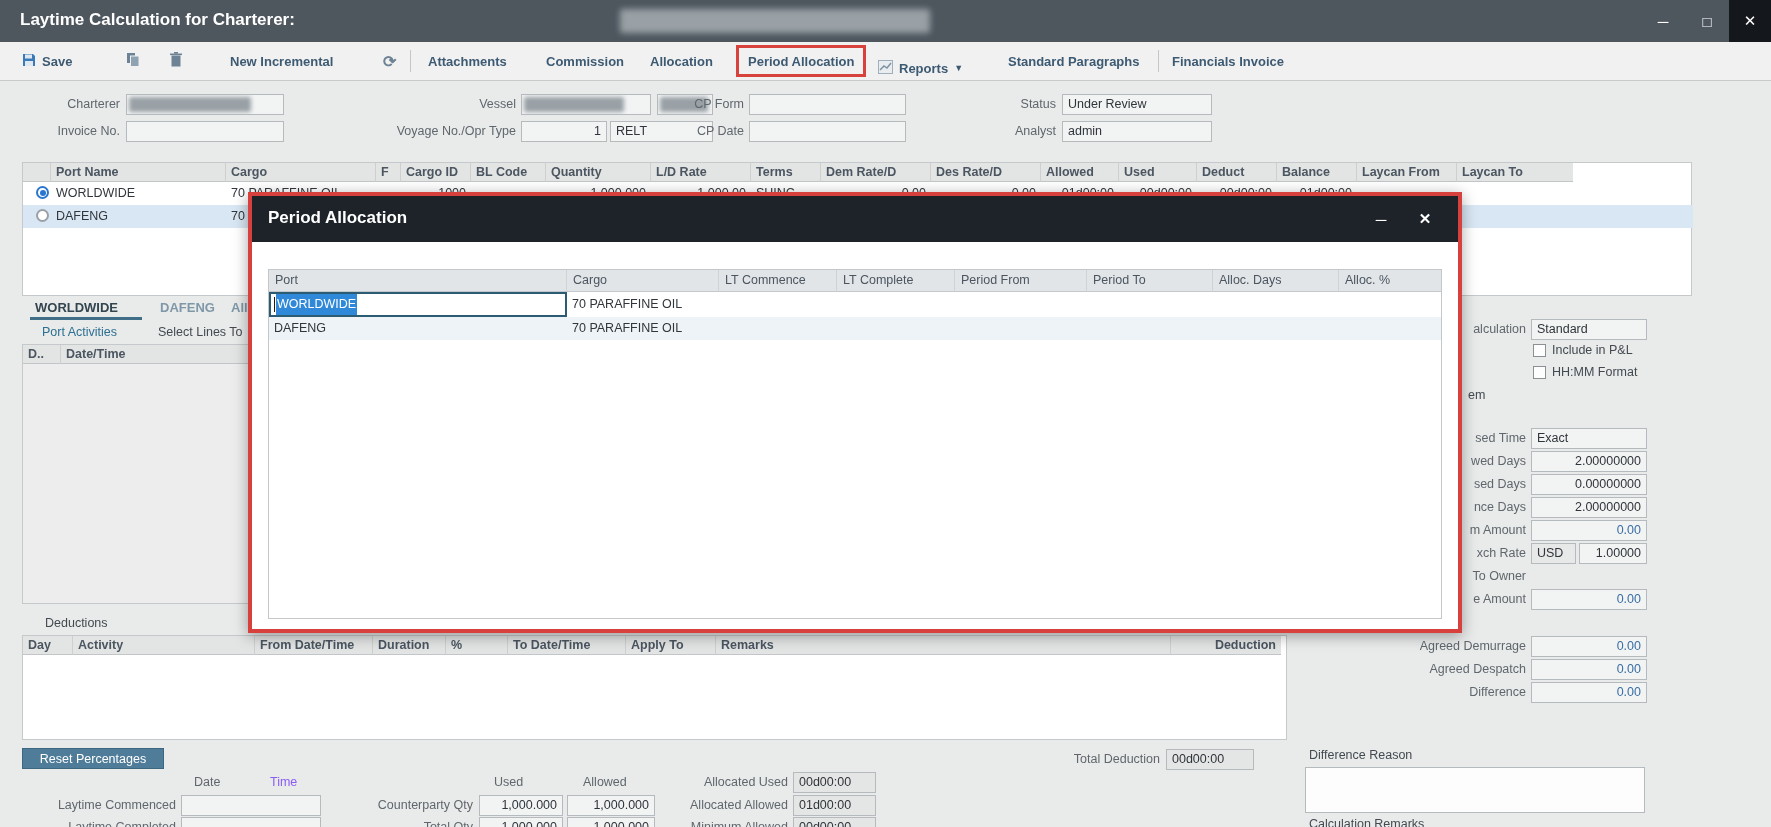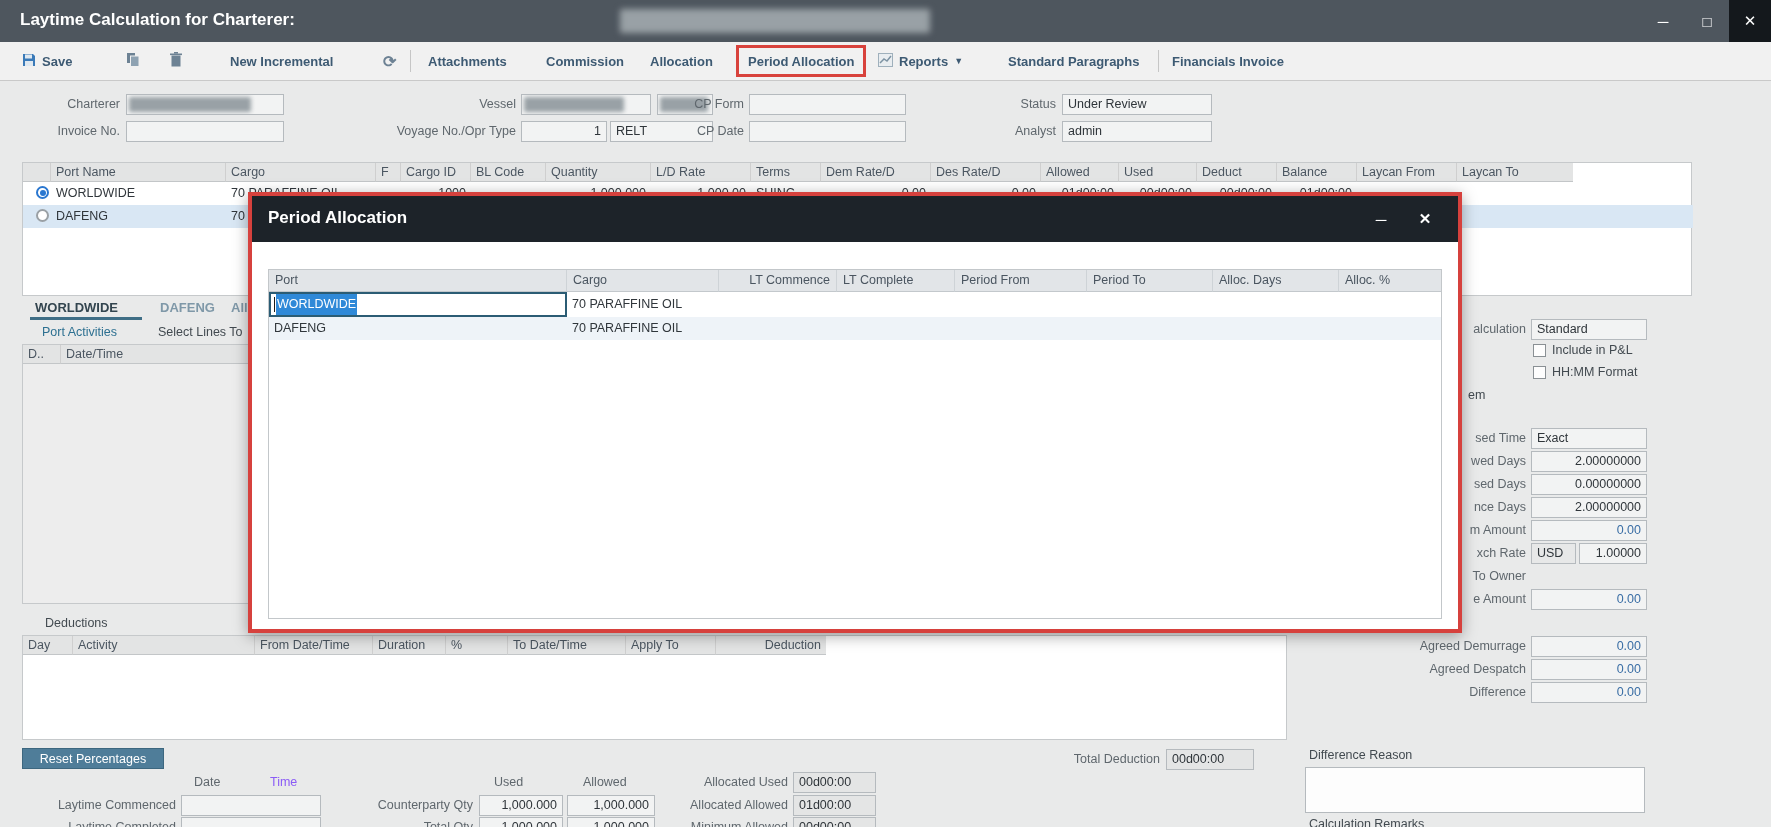--- a/index.html
+++ b/index.html
@@ -24,21 +24,21 @@
   .icn{display:inline-block;}
   
   .lbl{position:absolute;color:#5f676d;text-align:right;white-space:nowrap;}
   .inp{position:absolute;height:21px;background:#f2f3f3;border:1px solid #b5babe;
        box-sizing:border-box;line-height:19px;padding:0 5px;color:#2f353a;overflow:hidden;}
   .inp.num{text-align:right;}
   
   .gridbox{position:absolute;background:#ffffff;border:1px solid #c6c9cb;box-sizing:border-box;}
   .ghrow{display:flex;}
   .gh{background:#e3e4e4;border-right:1px solid #cfcfcf;border-bottom:1px solid #c3c6c8;
-      color:#4b5661;padding:2px 5px;box-sizing:border-box;white-space:nowrap;overflow:hidden;height:19px;}
+      color:#4b5661;padding:2px 5px;box-sizing:border-box;white-space:nowrap;overflow:hidden;height:19px;font-weight:bold;}
   .grow{display:flex;position:absolute;left:0;height:23px;line-height:23px;}
   .gc{padding:0 5px;box-sizing:border-box;white-space:nowrap;overflow:hidden;}
   .gc.num{text-align:right;}
   .radio{width:13px;height:13px;border-radius:50%;border:2px solid #9aa0a5;box-sizing:border-box;
          background:#fff;margin:4px 0 0 8px;position:relative;}
   .radio.sel{border-color:#2a77d0;}
   .radio.sel::after{content:'';position:absolute;inset:1.5px;background:#2a77d0;border-radius:50%;}
   
   .tab{position:absolute;top:300px;font-size:13px;font-weight:bold;color:#7f98a8;cursor:default;white-space:nowrap;}
   .tab.active{color:#33454f;}
@@ -119,21 +119,21 @@
     </div>
     <div class="titem" style="left:546px;">
       <span>Commission</span>
     </div>
     <div class="titem" style="left:650px;">
       <span>Allocation</span>
     </div>
     <div class="redbox" style="left:736px;">
       <span>Period Allocation</span>
     </div>
-    <div class="titem" style="left:878px;">
+    <div class="titem" style="left:878px;margin-top:7px;">
       <span class="icn">
         <svg width="15" height="14" viewBox="0 0 15 14">
             <rect x="0.5" y="0.5" width="14" height="13" fill="#e9edf0" stroke="#9fb0bc"></rect>
             <polyline points="2,10 6,6 9,8 13,3" fill="none" stroke="#7d93a3" stroke-width="1.5"></polyline>
           </svg>
       </span>
       <span>Reports</span>
       <span style="font-size:9px;">▼</span>
     </div>
     <div class="titem" style="left:1008px;">
@@ -287,20 +287,21 @@
   <div class="seclbl" style="left:45px;top:616px;">Deductions</div>
   <div class="gridbox" style="left:22px;top:635px;width:1265px;height:105px;">
     <div class="ghrow">
       <div class="gh" style="width:50px;">Day</div>
       <div class="gh" style="width:182px;">Activity</div>
       <div class="gh" style="width:118px;">From Date/Time</div>
       <div class="gh" style="width:73px;">Duration</div>
       <div class="gh" style="width:62px;">%</div>
       <div class="gh" style="width:118px;">To Date/Time</div>
       <div class="gh" style="width:90px;">Apply To</div>
+      <div class="gh" style="width:455px;">Remarks</div>
       <div class="gh" style="width:110px;border-right:none;text-align:right;">Deduction</div>
     </div>
   </div>
 
   <div class="lbl" style="left:1040px;top:752px;width:120px;">Total Deduction</div>
   <div class="inp" style="left:1166px;top:749px;width:88px;background:#e4e5e5;">00d00:00</div>
 
   <div class="btn" style="left:22px;top:748px;width:142px;height:21px;line-height:20px;">Reset Percentages</div>
 
   <div class="seclbl" style="left:194px;top:775px;color:#5f676d;">Date</div>
@@ -329,21 +330,21 @@
   <div class="modal">
     <div class="modal-head">
       <span class="modal-title">Period Allocation</span>
       <div class="mbtn" style="right:64px;">─</div>
       <div class="mbtn" style="right:20px;font-weight:bold;">✕</div>
     </div>
     <div class="mtable">
       <div class="ghrow">
         <div class="mgh" style="width:298px;">Port</div>
         <div class="mgh" style="width:152px;">Cargo</div>
-        <div class="mgh" style="width:118px;text-align:right;">LT Commence</div>
+        <div class="mgh" style="width:118px;">LT Commence</div>
         <div class="mgh" style="width:118px;">LT Complete</div>
         <div class="mgh" style="width:132px;">Period From</div>
         <div class="mgh" style="width:126px;">Period To</div>
         <div class="mgh" style="width:126px;">Alloc. Days</div>
         <div class="mgh" style="flex:1;border-right:none;">Alloc. %</div>
       </div>
       <div class="mrow" style="top:22px;">
         <div style="width:298px;box-sizing:border-box;">
           <div class="editcell" style="width:298px;">
             <span class="caret"></span>

